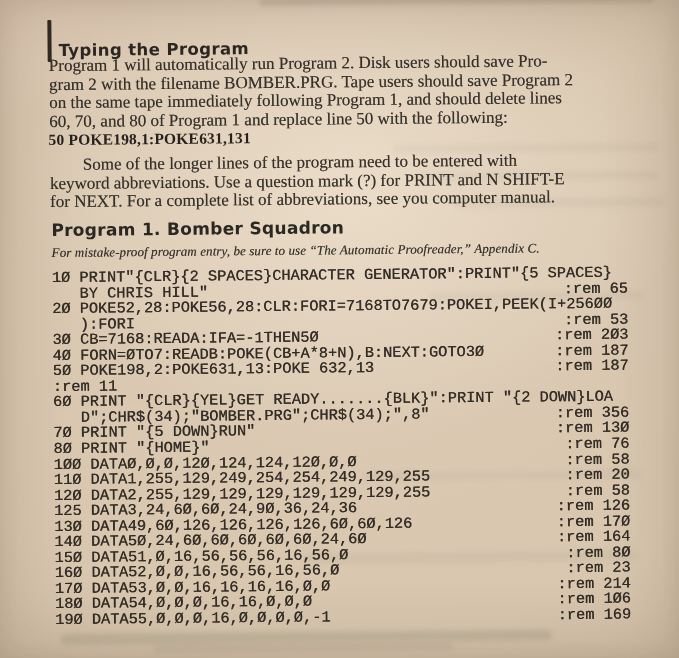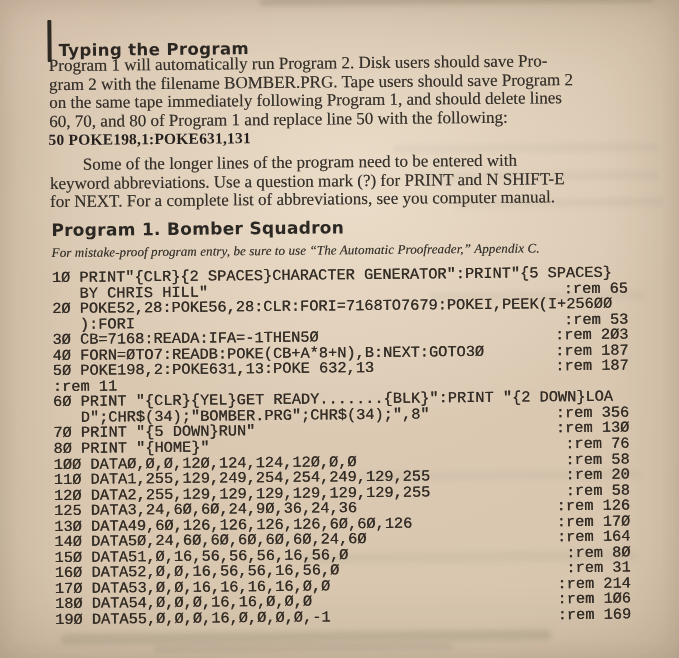--- a/index.html
+++ b/index.html
@@ -169,21 +169,21 @@
       <div class="crow">
           <span class="c">14Ø DATA5Ø,24,6Ø,6Ø,6Ø,6Ø,6Ø,24,6Ø</span>
           <span class="r">:rem 164</span>
         </div>
       <div class="crow">
           <span class="c">15Ø DATA51,Ø,16,56,56,56,16,56,Ø</span>
           <span class="r">:rem 8Ø</span>
         </div>
       <div class="crow">
           <span class="c">16Ø DATA52,Ø,Ø,16,56,56,16,56,Ø</span>
-          <span class="r">:rem 31</span>
+          <span class="r">:rem 23</span>
         </div>
       <div class="crow">
           <span class="c">17Ø DATA53,Ø,Ø,16,16,16,16,Ø,Ø</span>
           <span class="r">:rem 214</span>
         </div>
       <div class="crow">
           <span class="c">18Ø DATA54,Ø,Ø,Ø,16,16,Ø,Ø,Ø</span>
           <span class="r">:rem 1Ø6</span>
         </div>
       <div class="crow">

